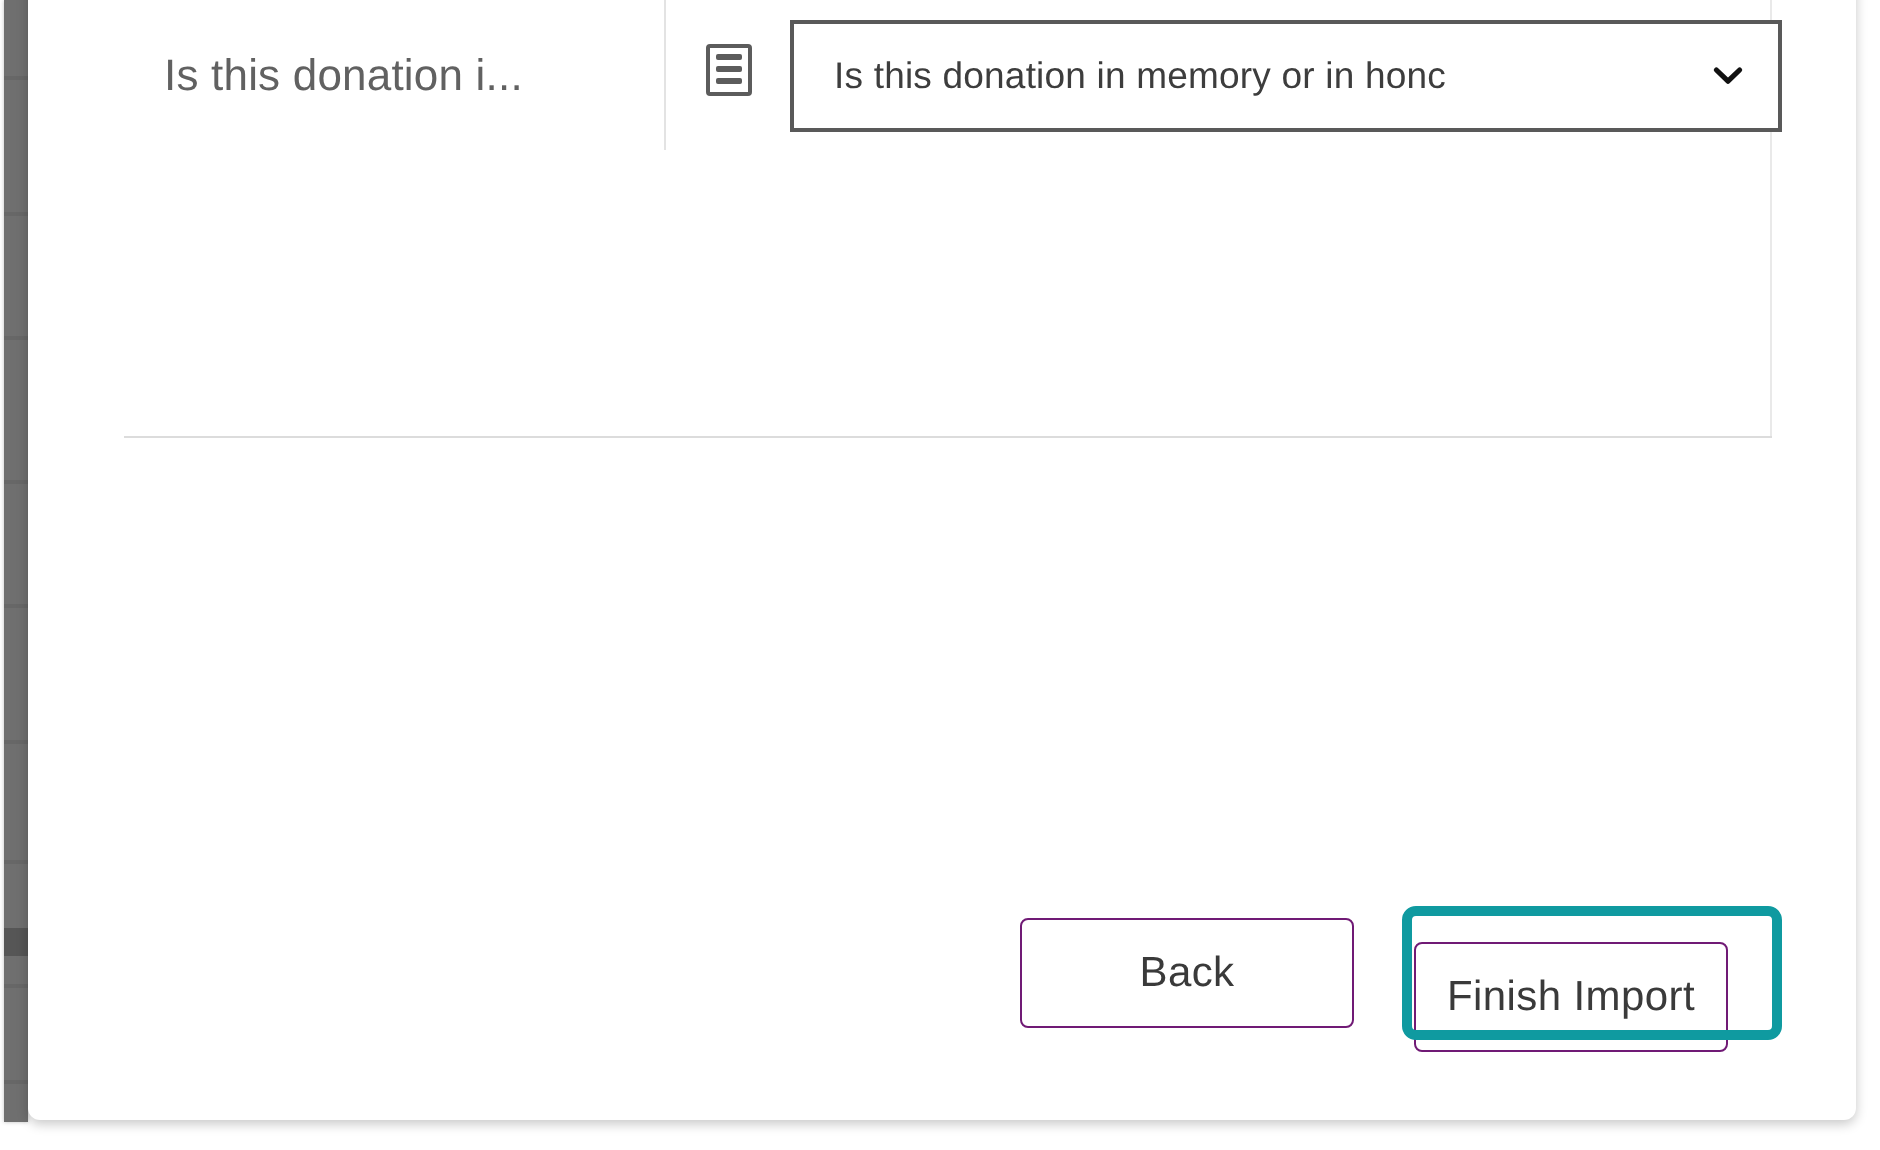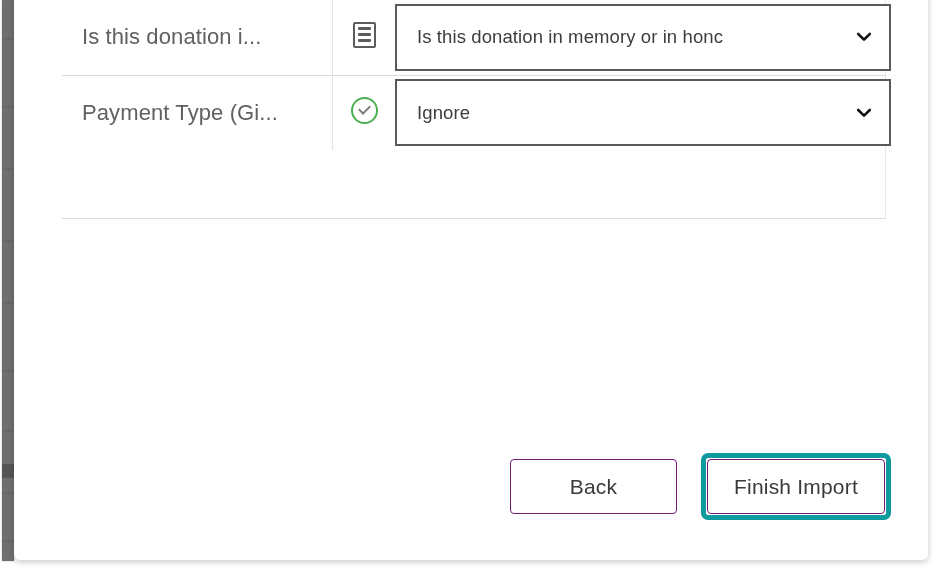--- a/index.html
+++ b/index.html
@@ -160,21 +160,21 @@
     height: 5px;
     border-left: 2px solid #7a7a7a;
     border-bottom: 2px solid #7a7a7a;
     transform: rotate(-45deg);
   }
 
   
   .combo {
     position: relative;
     width: 496px;
-    height: 67px;
+    height: 56px;
     border: 2px solid #595959;
     background: #ffffff;
     box-sizing: border-box;
     display: flex;
     align-items: center;
     cursor: pointer;
   }
   .combo .combo-value {
     flex: 1 1 auto;
     padding-left: 20px;
@@ -221,22 +221,22 @@
     text-align: center;
   }
   .btn-back {
     left: 496px;
     top: 0px;
     width: 167px;
     height: 55px;
   }
   .btn-finish {
     left: 693px;
-    top: 0px;
-    width: 178px;
+    top: 12px;
+    width: 157px;
     height: 55px;
   }
   .focus-ring {
     position: absolute;
     left: 687px;
     top: -6px;
     width: 190px;
     height: 67px;
     border: 5px solid #0f9aa0;
     border-radius: 7px;
@@ -283,38 +283,20 @@
               <span class="combo-value">Is this donation in memory or in honc</span>
               <span class="chev">
                 <svg width="16" height="16" viewBox="0 0 16 16">
                   <path d="M2.2 5.0 L8 10.6 L13.8 5.0" fill="none" stroke="#111111" stroke-width="2.6" stroke-linecap="round" stroke-linejoin="round"></path>
                 </svg>
               </span>
             </div>
           </td>
         </tr>
 
-        <tr class="row">
-          <td class="cell col-name">Payment Type (Gi...</td>
-          <td class="cell col-icon">
-            <span class="icon-wrap">
-              <span class="icon-check"></span>
-            </span>
-          </td>
-          <td class="cell col-select">
-            <div class="combo">
-              <span class="combo-value">Ignore</span>
-              <span class="chev">
-                <svg width="16" height="16" viewBox="0 0 16 16">
-                  <path d="M2.2 5.0 L8 10.6 L13.8 5.0" fill="none" stroke="#111111" stroke-width="2.6" stroke-linecap="round" stroke-linejoin="round"></path>
-                </svg>
-              </span>
-            </div>
-          </td>
-        </tr>
 
 
       </tbody>
     </table>
 
     <div class="table-underline"></div>
 
     <div class="footer">
       <button class="btn btn-back">Back</button>
       <button class="btn btn-finish">Finish Import</button>

